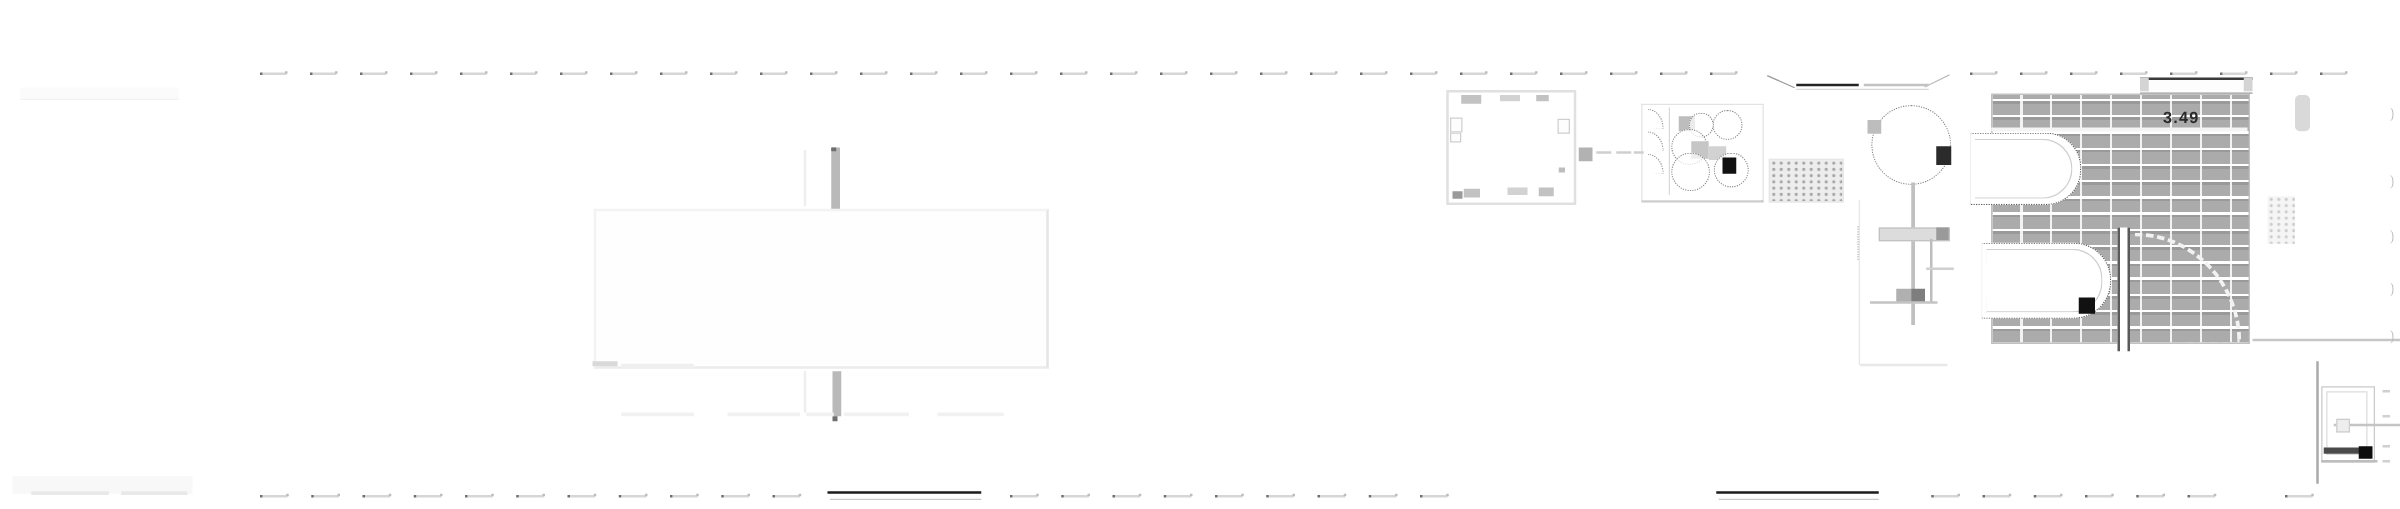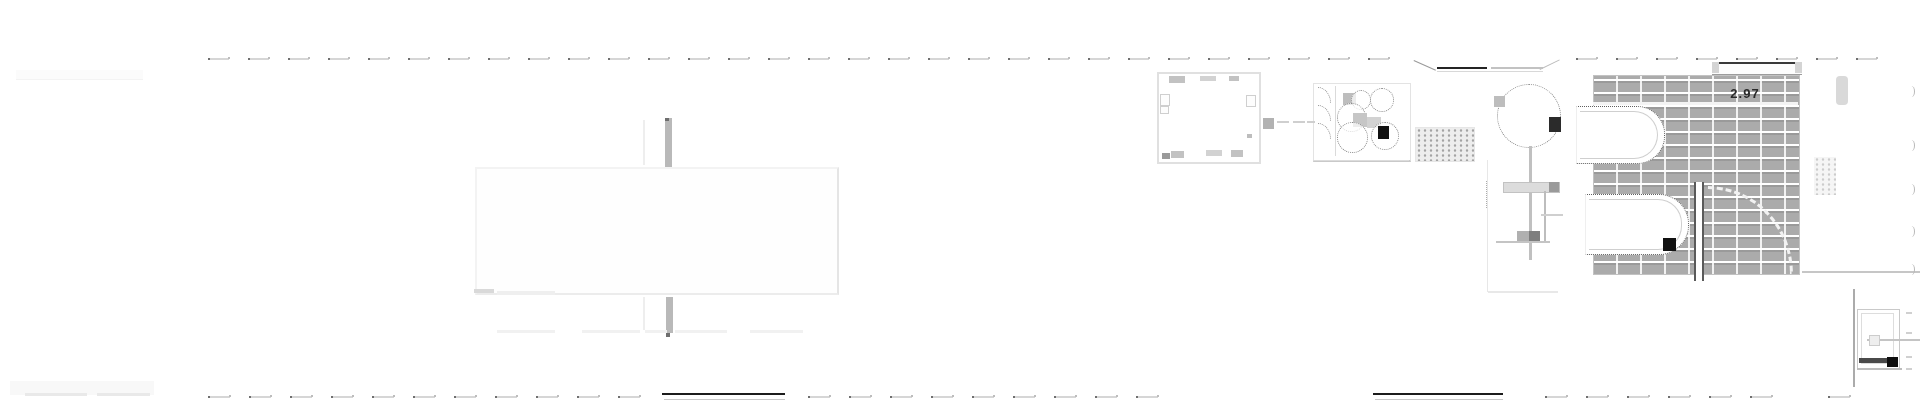--- a/index.html
+++ b/index.html
@@ -161,21 +161,21 @@
   <div class="abs stem-v"></div>
   <div class="abs stem-h"></div>
   <div class="abs stem-g1"></div>
   <div class="abs stem-g2"></div>
   <div class="abs stem-h2"></div>
   <div class="abs wavy"></div>
   <div class="abs stair-vfaint"></div>
 
   <div class="abs brick"></div>
   <div class="abs brick-band"></div>
-  <div class="abs dim-label">2.97</div>
+  <div class="abs dim-label">3.49</div>
   <div class="abs niche niche-top">
     <div class="niche-inner"></div>
   </div>
   <div class="abs niche niche-bot">
     <div class="niche-inner"></div>
     <div class="blacksq" style="left:77px;top:43px;width:13px;height:13px;"></div>
   </div>
   <div class="abs door-wall"></div>
   <div class="abs door-arc"></div>
   <div class="abs lintel">

